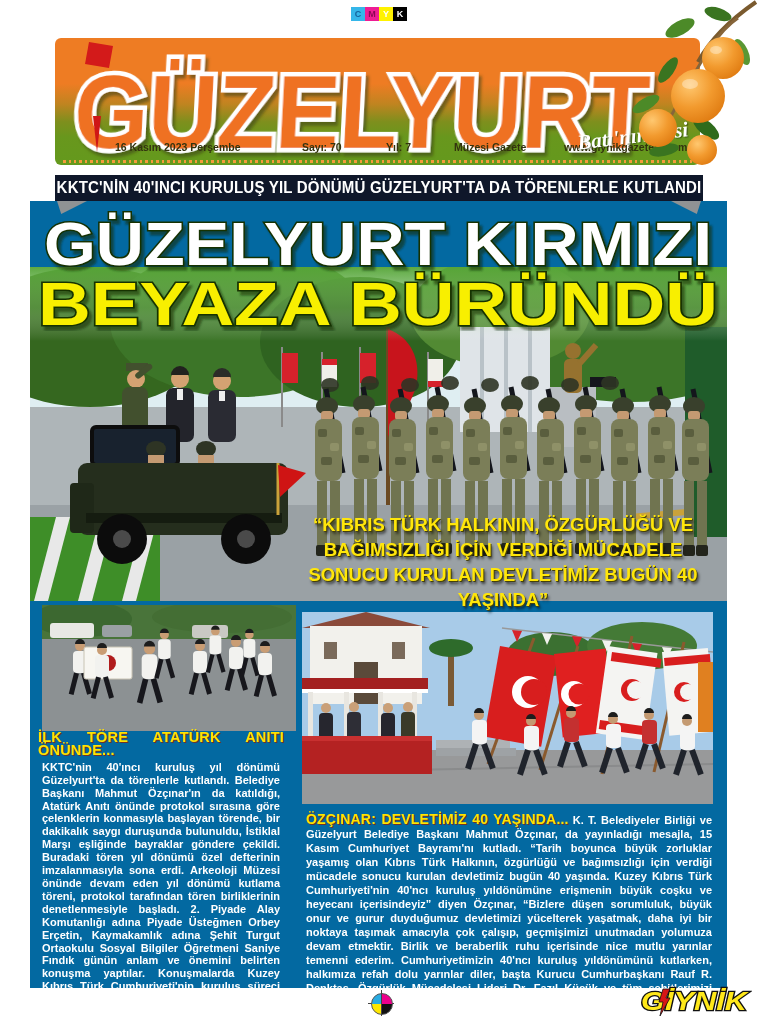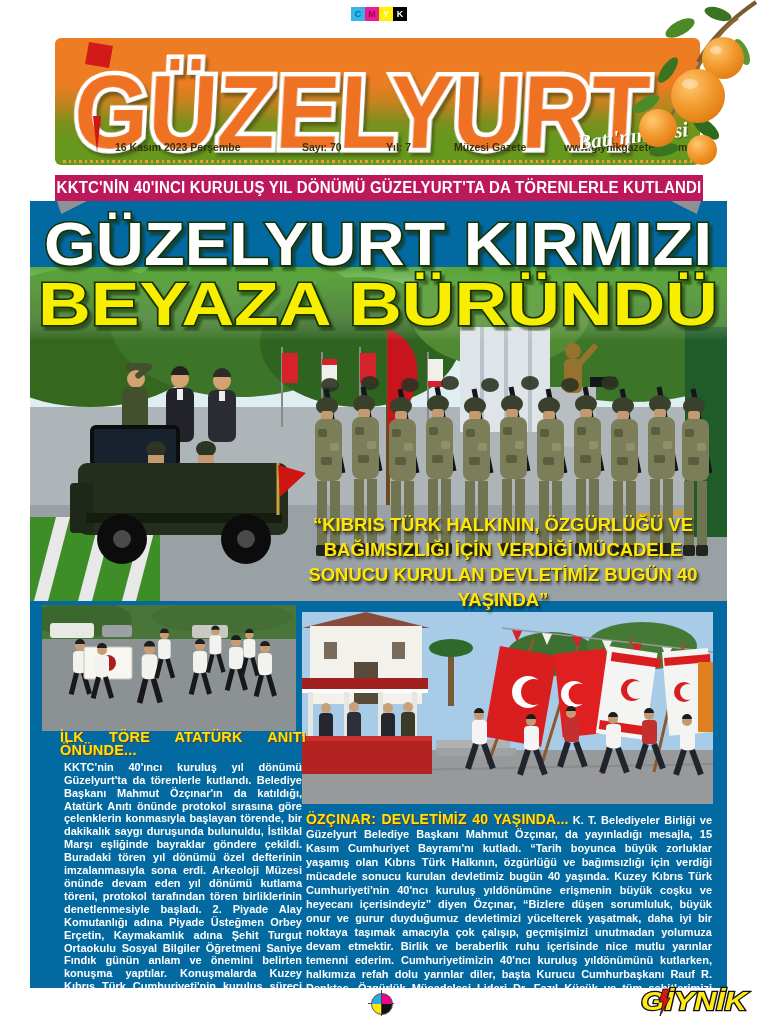--- a/index.html
+++ b/index.html
@@ -22,40 +22,40 @@
             font-weight:bold;color:#33330f;}
   .info-row span{position:absolute;white-space:nowrap;}
   .info-date{left:60px;} .info-issue{left:247px;} .info-year{left:331px;}
   .info-edition{left:399px;} .info-web{left:509px;}
   .tagline{position:absolute;right:12px;bottom:16px;color:#ffffff;
            font-family:"Liberation Serif",serif;font-style:italic;font-weight:bold;font-size:21px;
            transform:rotate(-7deg);text-shadow:1px 1px 1px rgba(40,60,10,.6);white-space:nowrap;}
   .dotline{position:absolute;left:8px;right:8px;bottom:2px;height:3px;
            background:repeating-linear-gradient(90deg,#f59a3c 0 2.5px,transparent 2.5px 5.5px);}
   
-  .red-banner{position:absolute;left:55px;top:175px;width:648px;height:26px;background:#be185d;
+  .red-banner{position:absolute;left:55px;top:175px;width:648px;height:26px;background:#0f172a;
               display:flex;align-items:center;justify-content:center;z-index:4;}
   .red-banner .txt{color:#ffffff;font-weight:bold;font-size:16px;letter-spacing:.2px;
                    transform:scaleX(.94);white-space:nowrap;}
   .fold{position:absolute;top:26px;width:30px;height:13px;background:#8f9294;}
   .fold-l{left:2px;clip-path:polygon(0 0,100% 0,14% 100%);}
   .fold-r{right:2px;clip-path:polygon(0 0,100% 0,86% 100%);}
   
   .green-body{position:absolute;left:30px;top:201px;width:697px;height:787px;background:#0369a1;
               font-weight:700;}
   .headline-svg{position:absolute;left:0;top:6px;z-index:3;}
   .photo{position:absolute;overflow:hidden;}
   .photo-main{left:0;top:66px;width:697px;height:334px;z-index:1;}
   .photo-left{left:12px;top:404px;width:254px;height:126px;}
   .photo-right{left:272px;top:411px;width:411px;height:192px;}
   .quote{position:absolute;left:248px;top:311px;width:450px;z-index:3;text-align:center;
          color:#ffe60a;font-size:19px;line-height:1.32;transform:scaleX(.97);
          text-shadow:1px 1px 0 #44400a,2px 3px 3px rgba(0,0,0,.65);}
   .article{position:absolute;color:#ffffff;text-align:justify;}
-  .article-left{left:30px;top:530px;width:246px;font-size:11px;line-height:12.9px;}
+  .article-left{left:8px;top:530px;width:246px;font-size:11px;line-height:12.9px;}
   .article-right{left:272px;top:607px;width:414px;font-size:11px;line-height:14px;}
   .art-head{color:#ffe400;font-size:14px;text-shadow:1px 1px 0 rgba(150,30,0,.75);letter-spacing:.2px;}
   .article-left .art-head{display:block;margin-bottom:3px;font-size:14.5px;}
   .article-right .art-head{font-size:14px;margin-right:4px;}
   .article p{margin:4px;}
   
   .regmark{position:absolute;left:368px;top:990px;width:26px;height:26px;}
   .regmark .circle{position:absolute;left:3px;top:3px;width:20px;height:20px;border-radius:50%;
     border:1px solid #555;
     background:conic-gradient(#ec008c 0 90deg,#111111 90deg 180deg,#ffe800 180deg 270deg,#29abe2 270deg 360deg);}

